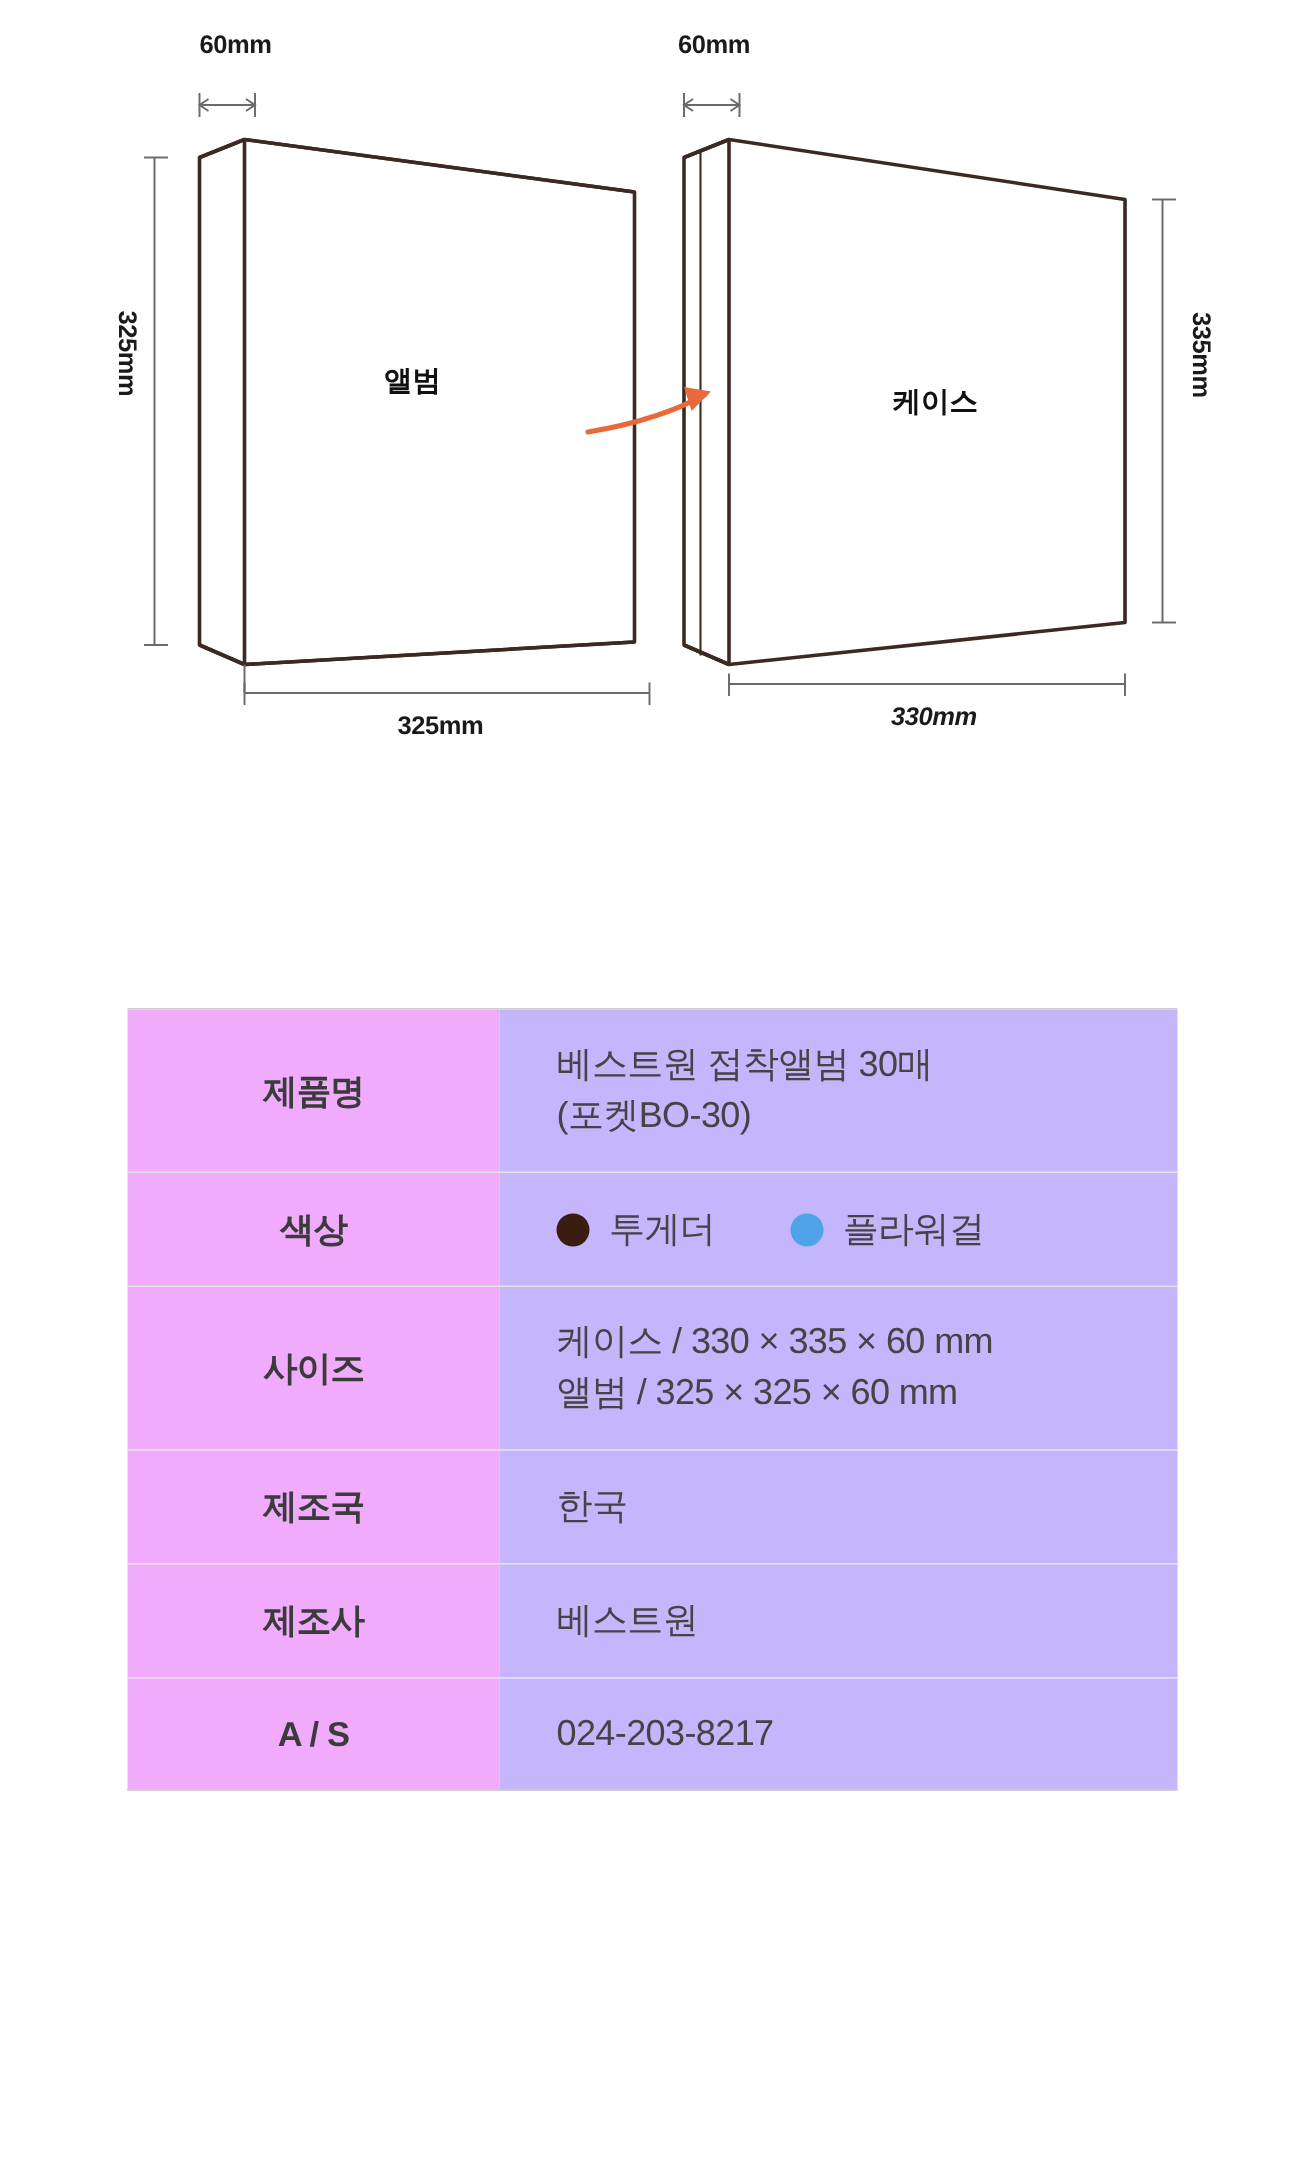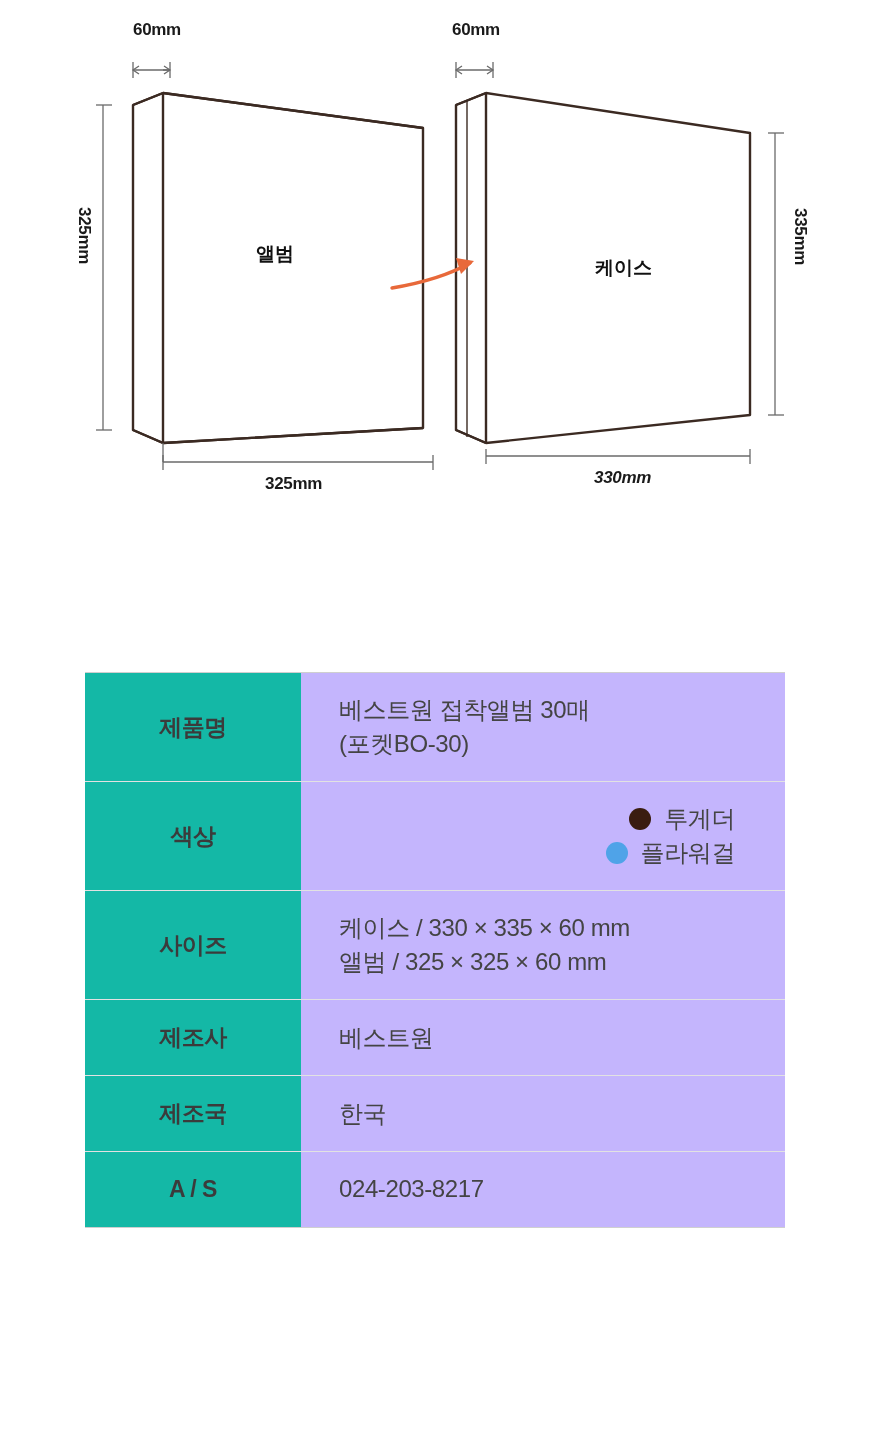--- a/index.html
+++ b/index.html
@@ -72,44 +72,43 @@
     border-bottom: 1px solid #e2e2e2;
   }
   table.spec tr:first-child {
     border-top: 1px solid #cfcfcf;
   }
   table.spec tr:last-child {
     border-bottom: 1px solid #cfcfcf;
   }
   table.spec th {
     width: 216px;
-    background: #14b8a6;
+    background: #f0abfc;
     color: #3b3b3b;
     font-size: 23px;
     font-weight: bold;
     text-align: center;
     vertical-align: middle;
-    padding: 22px 0;
+    padding: 22px 16px;
     letter-spacing: -0.5px;
   }
   table.spec td {
     background: #c4b5fd;
     padding: 20px 0 20px 38px;
     font-size: 24px;
     color: #444444;
     line-height: 1.42;
     vertical-align: middle;
     letter-spacing: -0.4px;
   }
   td .line2 { display: block; }
 
   .color-row {
     display: flex;
-    align-items: flex-end;
-    flex-direction: column;
+    align-items: center;
   }
   .swatch {
     display: inline-block;
     width: 22px;
     height: 22px;
     border-radius: 50%;
     margin-right: 13px;
     flex: 0 0 auto;
   }
   .color-item {
@@ -239,27 +238,27 @@
 
       <tr>
         <th>사이즈</th>
         <td>
           <span class="line2">케이스 / 330 × 335 × 60 mm</span>
           <span class="line2">앨범 / 325 × 325 × 60 mm</span>
         </td>
       </tr>
 
       <tr>
+        <th>제조국</th>
+        <td>한국</td>
+      </tr>
+
+      <tr>
         <th>제조사</th>
         <td>베스트원</td>
-      </tr>
-
-      <tr>
-        <th>제조국</th>
-        <td>한국</td>
       </tr>
 
       <tr>
         <th class="as-label">A / S</th>
         <td class="as-value">024-203-8217</td>
       </tr>
     </tbody>
   </table>
 </div>
 

